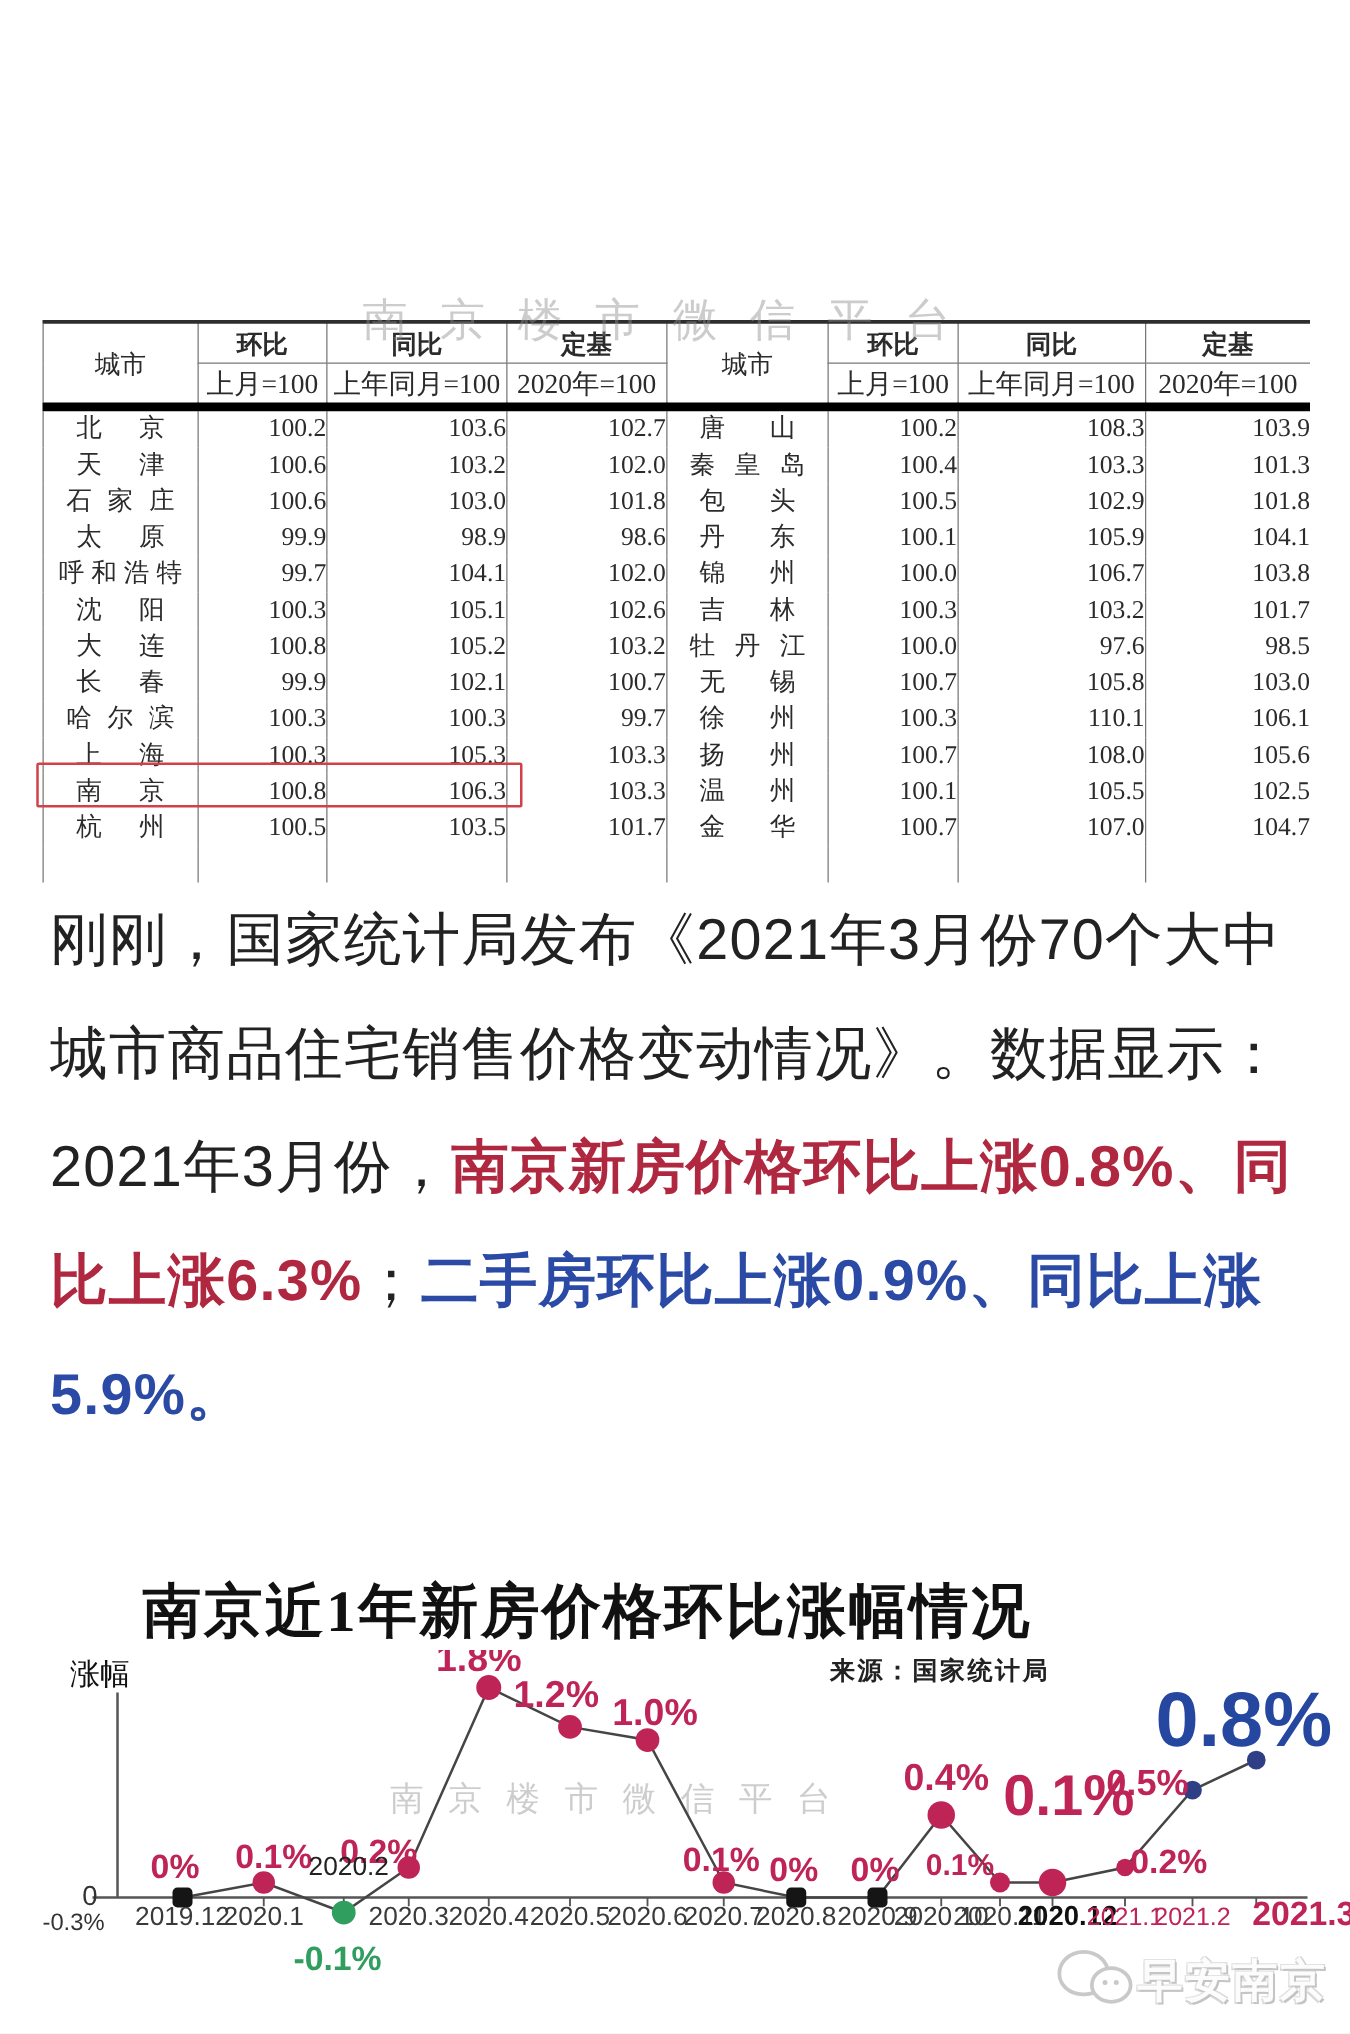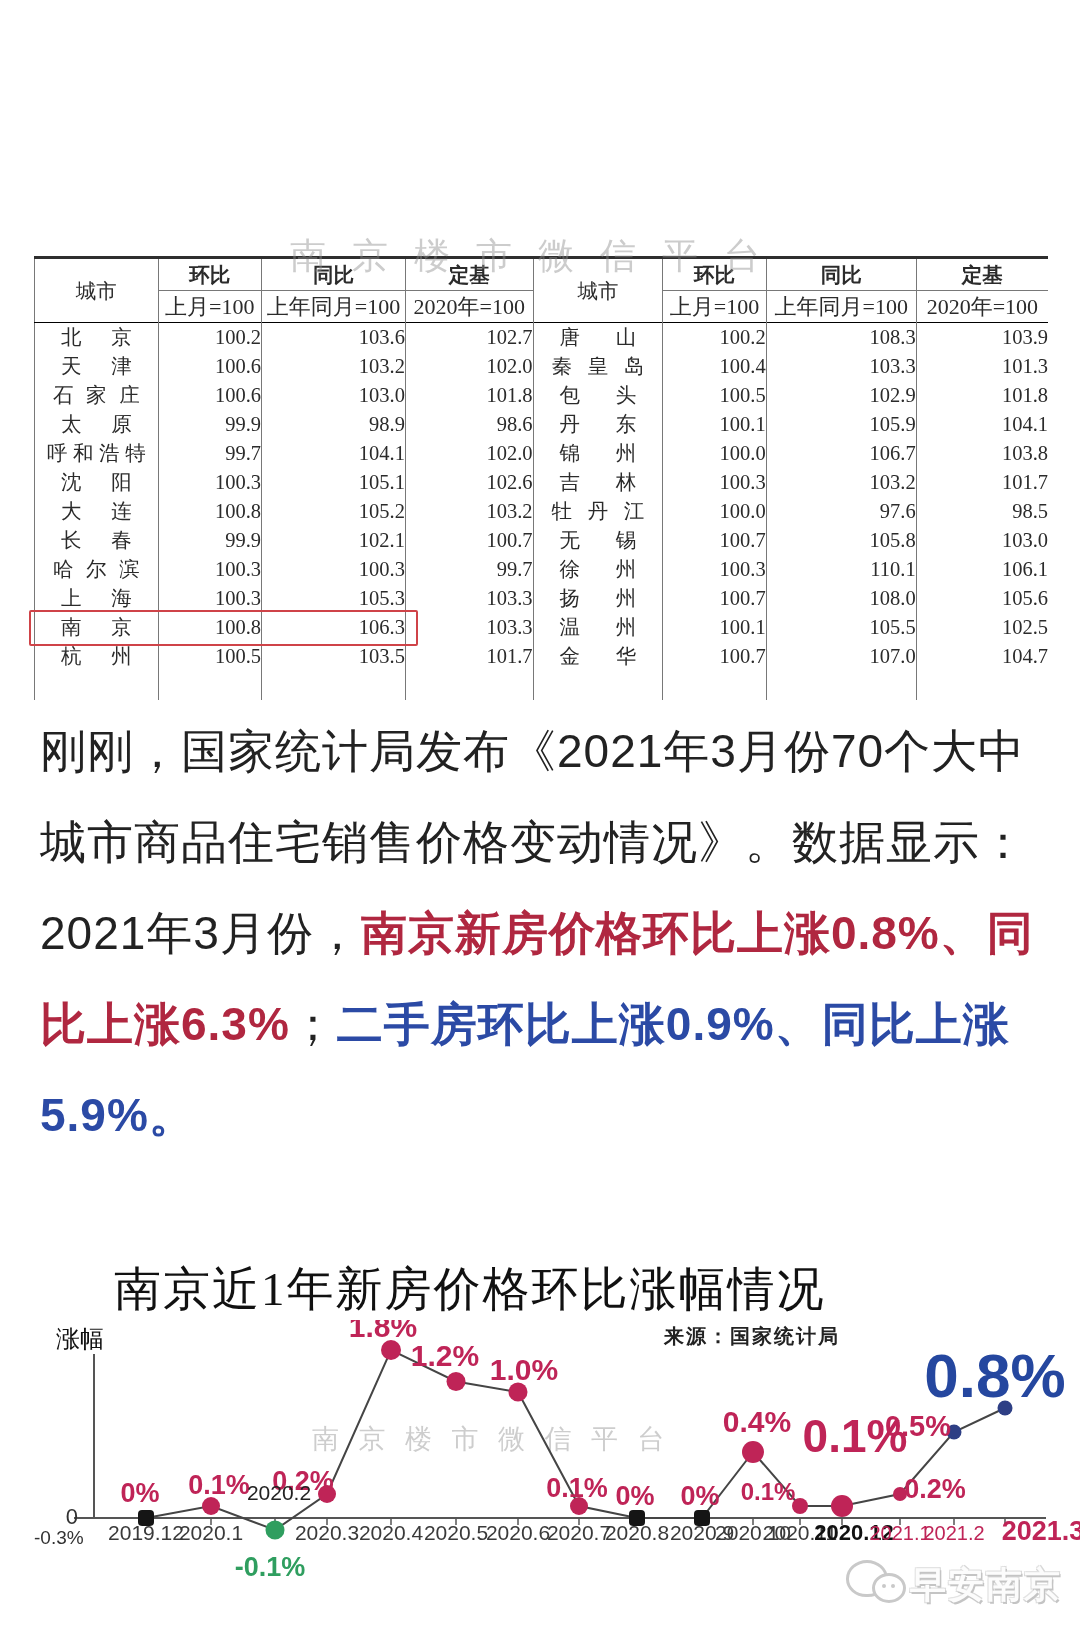--- a/index.html
+++ b/index.html
@@ -10,40 +10,40 @@
             font-weight:900;font-size:62px;line-height:97px;letter-spacing:4px;
             color:#b2262c;}
   
   .table-wrap{position:absolute;top:256px;left:34px;width:1014px;height:440px;}
   table.stats{border-collapse:collapse;width:100%;table-layout:fixed;
               font-family:"Liberation Serif","DejaVu Serif",serif;color:#2b2b2b;
               border-top:3px solid #2e2e2e;border-left:1px solid #787878;}
   table.stats th,table.stats td{border-right:1px solid #787878;font-weight:400;
               font-size:20.5px;padding:0;overflow:hidden;white-space:nowrap;}
   table.stats th:last-child,table.stats td:last-child{border-right:none;}
-  table.stats thead{border-bottom:1px solid #000000;margin-top:30px;}
+  table.stats thead{border-bottom:7px solid #000000;margin-top:30px;}
   table.stats thead tr.h1 th{height:31px;}
   table.stats thead tr.h2 th{height:31px;font-size:22px;}
   table.stats thead tr.h1 th.split{border-bottom:1px solid #787878;font-weight:bold;}
   table.stats tbody td{height:29px;}
   td.num{text-align:right;padding-right:12px;font-size:20px;}
   .cityflex{display:flex;justify-content:space-between;align-items:center;line-height:29px;}
   tr.cut td{height:16px;}
   .hl-box{position:absolute;border:2.5px solid #cf4348;border-radius:2px;pointer-events:none;}
   .tbl-watermark{position:absolute;top:232px;left:290px;font-size:36px;letter-spacing:26px;
                  color:#8f8f8f;opacity:0.45;white-space:nowrap;pointer-events:none;}
   
   .para{position:absolute;top:706px;left:40px;width:1002px;
         font-size:46px;line-height:91px;color:#222222;letter-spacing:1px;}
   .seg-red{color:#b02740;font-weight:700;}
   .seg-blue{color:#2b4aa5;font-weight:700;}
   .seg-black{font-weight:500;}
   
   .chart-title{position:absolute;top:1258px;left:114px;
-               font-family:"Liberation Serif","DejaVu Serif",serif;font-weight:400;
+               font-family:"Liberation Serif","DejaVu Serif",serif;font-weight:700;
                font-size:47px;letter-spacing:2px;color:#111111;}
   svg.chart{position:absolute;top:1320px;left:0;width:1080px;height:300px;
             font-family:"Liberation Sans","DejaVu Sans",sans-serif;}
   
   .logo{position:absolute;top:1560px;left:846px;display:flex;align-items:center;}
   .wc-icon{position:relative;width:64px;height:50px;}
   .bub1{position:absolute;left:0;top:0;width:36px;height:31px;background:#fff;
         border:3px solid #c9c9c9;border-radius:50% 50% 48% 48%;}
   .bub2{position:absolute;left:26px;top:13px;width:28px;height:24px;background:#fff;
         border:3px solid #c9c9c9;border-radius:50%;}

